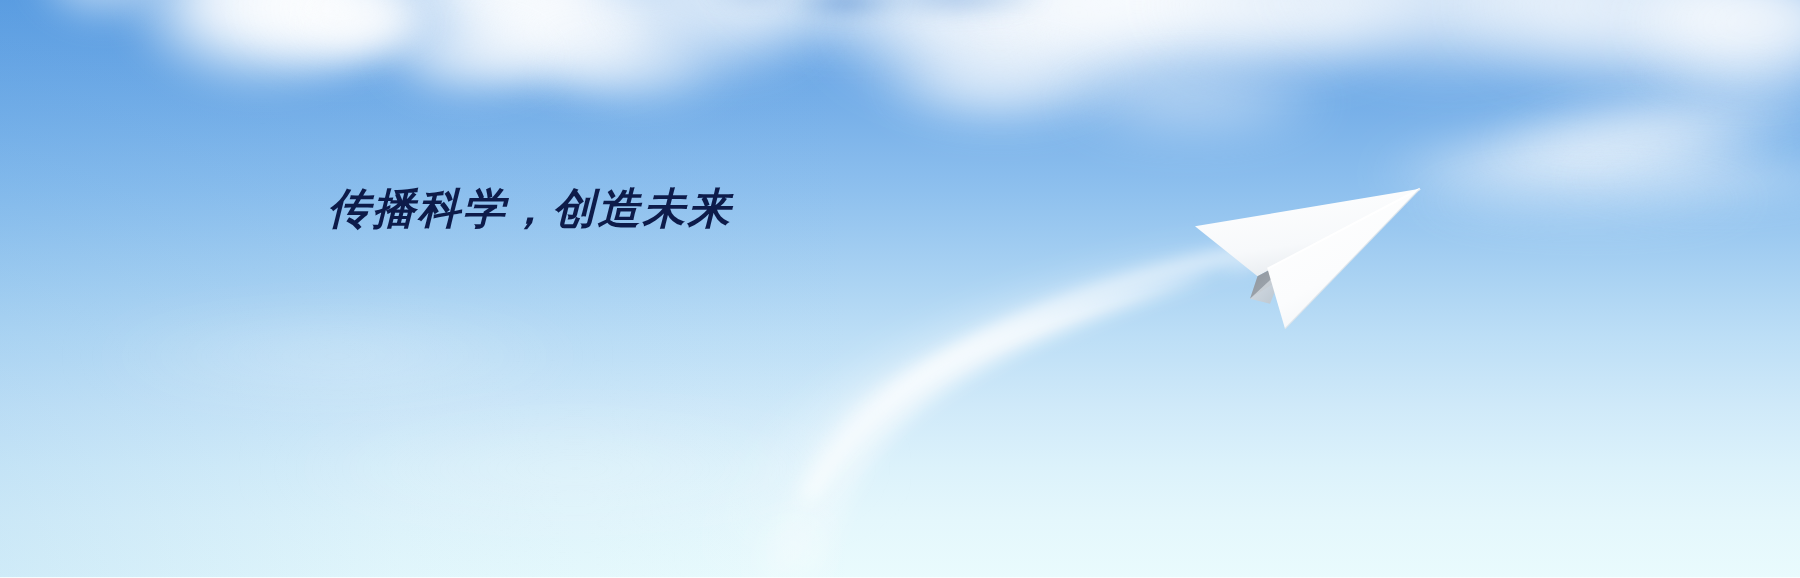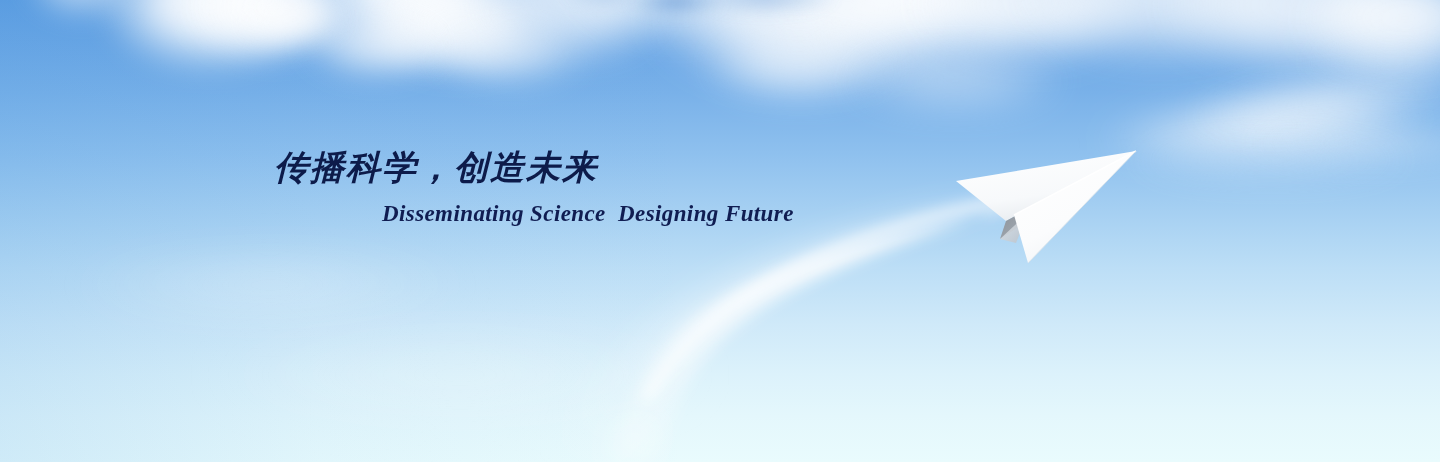--- a/index.html
+++ b/index.html
@@ -136,21 +136,21 @@
     left: 950px;
     top: 143px;
     width: 200px;
     height: 128px;
   }
   .plane svg { display: block; }
 
   
   .copy {
     position: absolute;
-    left: 274px;
+    left: 262px;
     top: 146px;
     width: 620px;
   }
   .headline-cn {
     margin: 0;
     font-family: "DejaVu Sans", "Liberation Sans", sans-serif;
     font-size: 34px;
     font-weight: 700;
     font-style: italic;
     letter-spacing: 2px;
@@ -288,16 +288,15 @@
       <polygon points="64,72 186,8 78,120" fill="url(#wingMain)"></polygon>
 
       <polyline points="64,72 186,8" fill="none" stroke="#ffffff" stroke-opacity="0.95" stroke-width="1.6"></polyline>
 
       <polyline points="78,120 186,8" fill="none" stroke="#dfe5ea" stroke-opacity="0.8" stroke-width="1"></polyline>
     </svg>
   </div>
 
   <div class="copy">
     <p class="headline-cn">传播科学，创造未来</p>
-    <p class="headline-en">Disseminating Science  Designing Future</p>
   </div>
 
 </div>
 
 </body></html>

